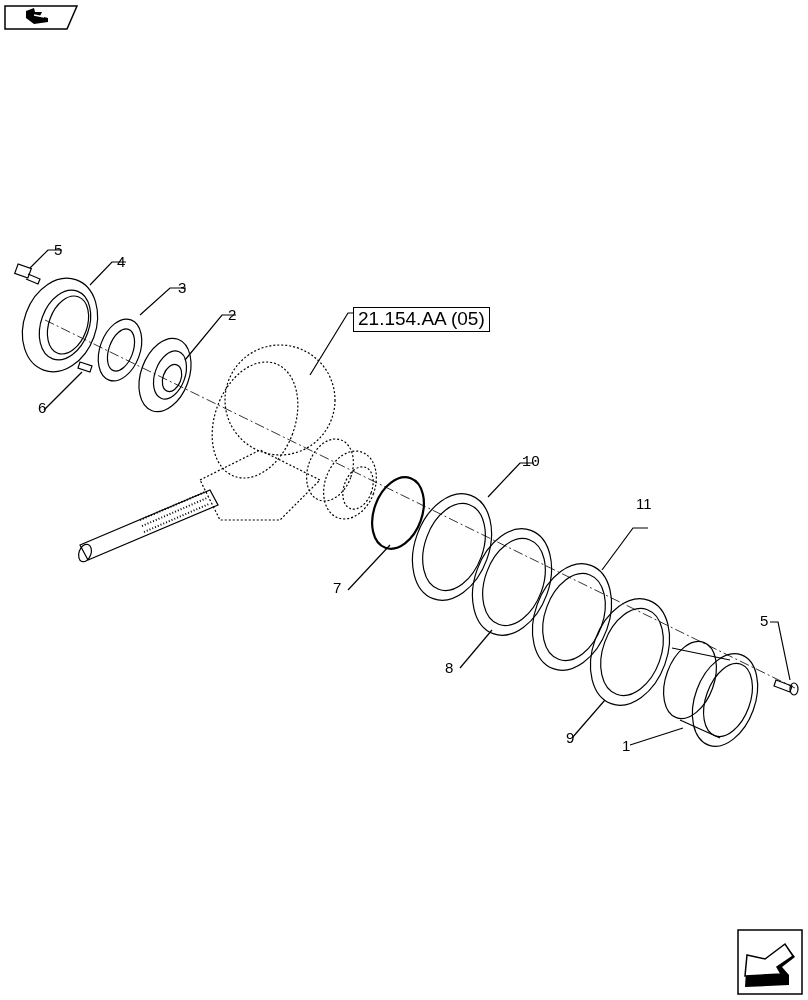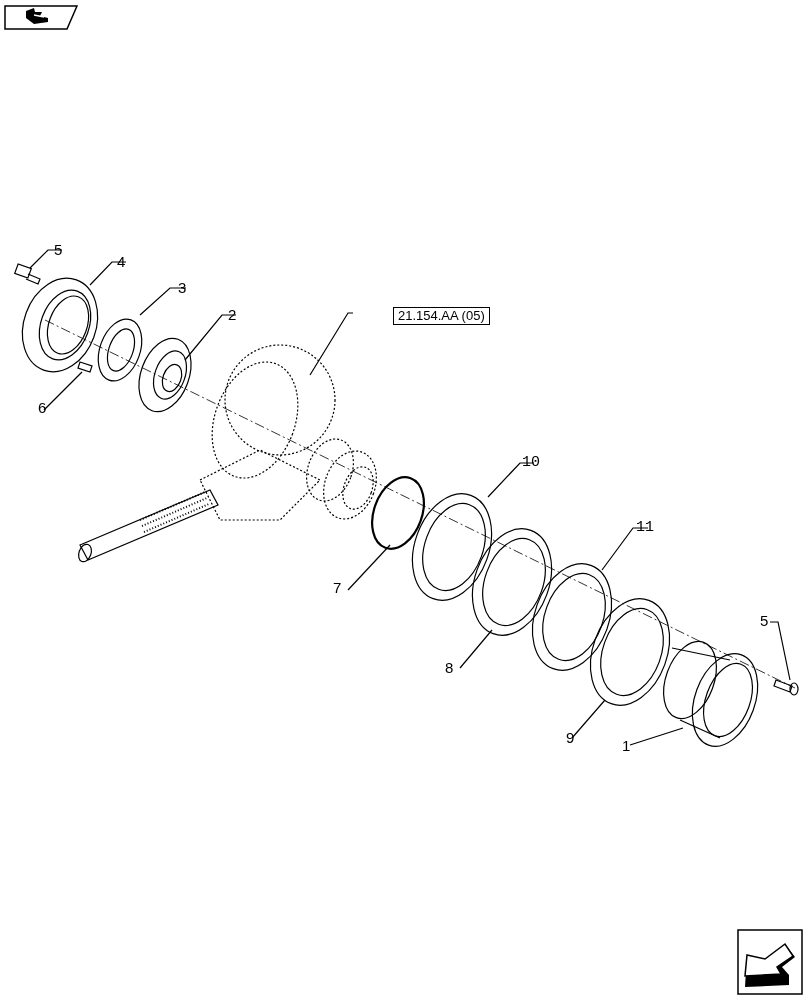--- a/index.html
+++ b/index.html
@@ -1,19 +1,19 @@
 <!DOCTYPE html>
 <html><head>
 <meta charset="utf-8">
 <style>
   html,body{margin:0;padding:0;background:#fff;}
   body{width:808px;height:1000px;position:relative;overflow:hidden;font-family:"Liberation Sans",sans-serif;}
   .abs{position:absolute;}
   .callout{position:absolute;font-size:15px;color:#000;line-height:1;}
-  .refbox{position:absolute;left:353px;top:307px;border:1.5px solid #000;padding:1px 4px;font-size:13px;background:#fff;line-height:1.1;margin-left:40px;}
+  .refbox{position:absolute;left:353px;top:307px;border:1.5px solid #000;padding:1px 4px;font-size:19px;background:#fff;line-height:1.1;}
   svg{position:absolute;left:0;top:0;}
 </style>
 </head>
 <body>
 
 <div class="abs" style="left:4px;top:4px;width:74px;height:26px;">
   <svg width="74" height="26" viewBox="0 0 74 26">
     <polygon points="1,2 73,2 63,25 1,25" fill="#fff" stroke="#000" stroke-width="1.5"></polygon>
     <path d="M22,7 L30,4 L31,8 L38,8 L36,12 L44,14 L44,18 L30,20 L22,14 Z" fill="#000"></path>
     <path d="M30,11 L40,13" stroke="#fff" stroke-width="1.5"></path>
@@ -112,13 +112,13 @@
 <span class="callout" style="left:228px;top:307px;">2</span>
 <span class="callout" style="left:178px;top:280px;">3</span>
 <span class="callout" style="left:117px;top:254px;">4</span>
 <span class="callout" style="left:54px;top:242px;">5</span>
 <span class="callout" style="left:760px;top:613px;">5</span>
 <span class="callout" style="left:38px;top:400px;">6</span>
 <span class="callout" style="left:333px;top:580px;">7</span>
 <span class="callout" style="left:445px;top:660px;">8</span>
 <span class="callout" style="left:566px;top:730px;">9</span>
 <span class="callout" style="left:522px;top:455px;font-family:Liberation Mono, monospace;">10</span>
-<span class="callout" style="left:636px;top:520px;font-family:Liberation Mono, monospace;">11</span>
+<span class="callout" style="left:636px;top:496px;">11</span>
 
 </body></html>

